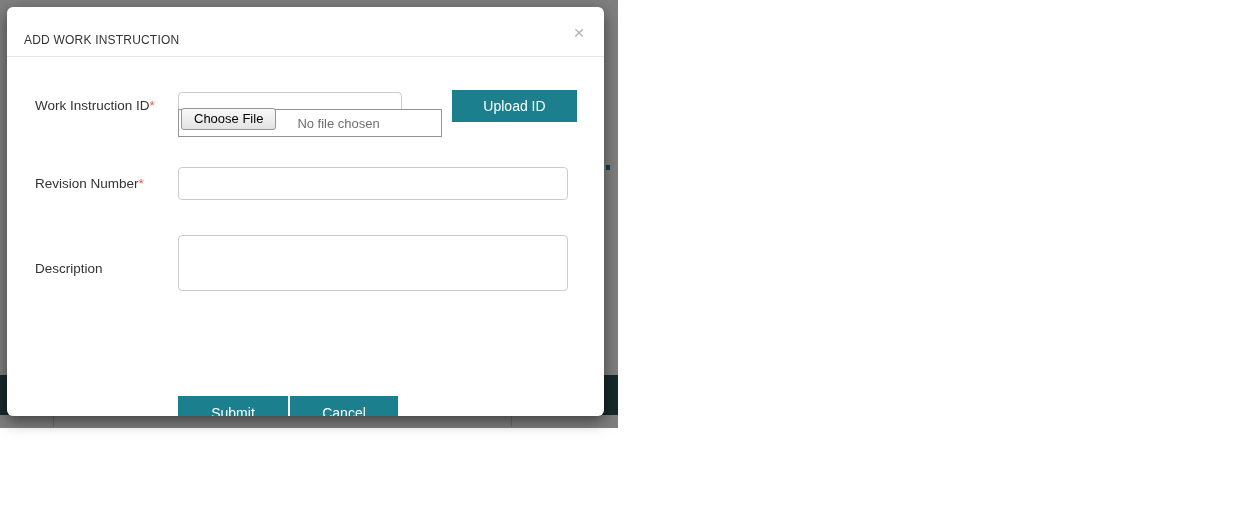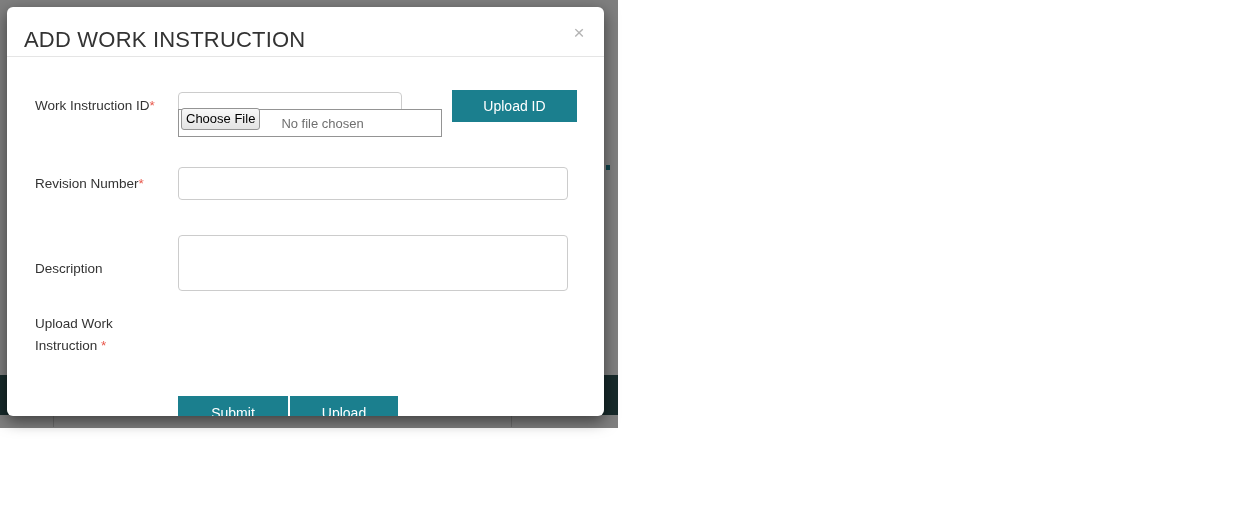--- a/index.html
+++ b/index.html
@@ -90,21 +90,21 @@
 
   .modal-header {
     position: relative;
     height: 50px;
     border-bottom: 1px solid #e5e5e5;
   }
   .modal-title {
     position: absolute;
     left: 17px;
     top: 22px;
-    font-size: 22px;
+    font-size: 12px;
     line-height: 22px;
     color: #333333;
     font-weight: normal;
     letter-spacing: .2px;
     white-space: nowrap;
   }
   .modal-close {
     position: absolute;
     right: 14px;
     top: 15px;
@@ -195,21 +195,21 @@
     height: 28px;
     border: 1px solid #949494;
     background: #ffffff;
     display: flex;
     align-items: center;
     border-radius: 0;
   }
   .file-btn {
     height: 22px;
     margin: 0 0 8px 2px;
-    padding: 0 4px;
+    padding: 0 12px;
     border: 1px solid #949494;
     border-radius: 3px;
     background: linear-gradient(#f8f8f8, #e3e3e3);
     font-size: 13px;
     line-height: 20px;
     color: #000000;
     font-family: "Liberation Sans", sans-serif;
     cursor: pointer;
     white-space: nowrap;
   }
@@ -270,28 +270,25 @@
       <div class="form-row" id="row-rev">
         <div class="f-label"><span>Revision Number</span><span class="req">*</span></div>
         <input class="f-input" id="rev-input" type="text" value="" style="">
       </div>
 
       <div class="form-row" id="row-desc">
         <div class="f-label">Description</div>
         <textarea class="f-input" id="desc-input" style=""></textarea>
       </div>
 
-      <div class="form-row" id="row-upload">
-        <div class="f-label"><span>Upload Work Instruction </span><span class="req">*</span></div>
-      </div>
 
       <div class="file-wrap">
         <button class="file-btn">Choose File</button>
         <span class="file-name">No file chosen</span>
       </div>
 
       <div id="footer-actions">
-        <button class="btn-teal" id="submit-btn">Submit</button><button class="btn-teal" id="cancel-btn">Upload</button>
+        <button class="btn-teal" id="submit-btn">Submit</button><button class="btn-teal" id="cancel-btn">Cancel</button>
       </div>
 
     </div>
   </div>
 </div>
 
 </body></html>

